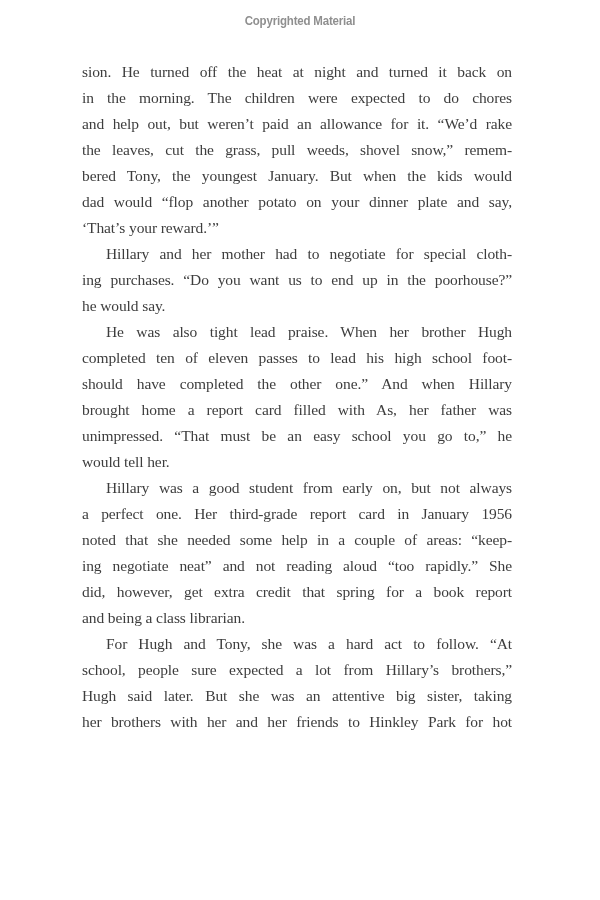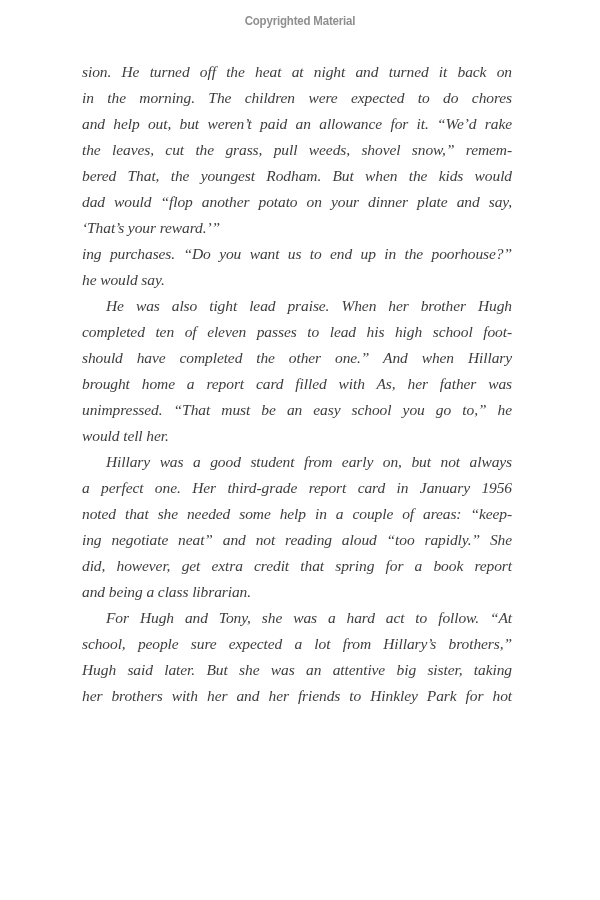--- a/index.html
+++ b/index.html
@@ -37,21 +37,20 @@
     top: 59px;
     width: 430px;
     font-size: 15.5px;
     line-height: 26px;
     color: #3d3d3d;
     letter-spacing: -0.1px;
   }
   .text-block .line {
     text-align: justify;
     text-align-last: justify;
-    font-style: italic;
   }
   .text-block .line.lastline {
     text-align-last: left;
   }
   .text-block .line.indent {
     text-indent: 24px;
   }
   .folio {
     position: absolute;
     left: 0;
@@ -77,23 +76,24 @@
 <body>
 
 <div class="page">
   <div class="watermark top">Copyrighted Material</div>
 
   <div class="text-block">
       <div class="line">sion. He turned off the heat at night and turned it back on</div>
       <div class="line">in the morning. The children were expected to do chores</div>
       <div class="line">and help out, but weren’t paid an allowance for it. “We’d rake</div>
       <div class="line">the leaves, cut the grass, pull weeds, shovel snow,” remem-</div>
-      <div class="line">bered That, the youngest Rodham. But when the kids would</div>
+      <div class="line">bered Tony, the youngest January. But when the kids would</div>
       <div class="line">dad would “flop another potato on your dinner plate and say,</div>
       <div class="line lastline">‘That’s your reward.’”</div>
+      <div class="line indent">Hillary and her mother had to negotiate for special cloth-</div>
       <div class="line">ing purchases. “Do you want us to end up in the poorhouse?”</div>
       <div class="line lastline">he would say.</div>
       <div class="line indent">He was also tight lead praise. When her brother Hugh</div>
       <div class="line">completed ten of eleven passes to lead his high school foot-</div>
       <div class="line">should have completed the other one.” And when Hillary</div>
       <div class="line">brought home a report card filled with As, her father was</div>
       <div class="line">unimpressed. “That must be an easy school you go to,” he</div>
       <div class="line lastline">would tell her.</div>
       <div class="line indent">Hillary was a good student from early on, but not always</div>
       <div class="line">a perfect one. Her third-grade report card in January 1956</div>

